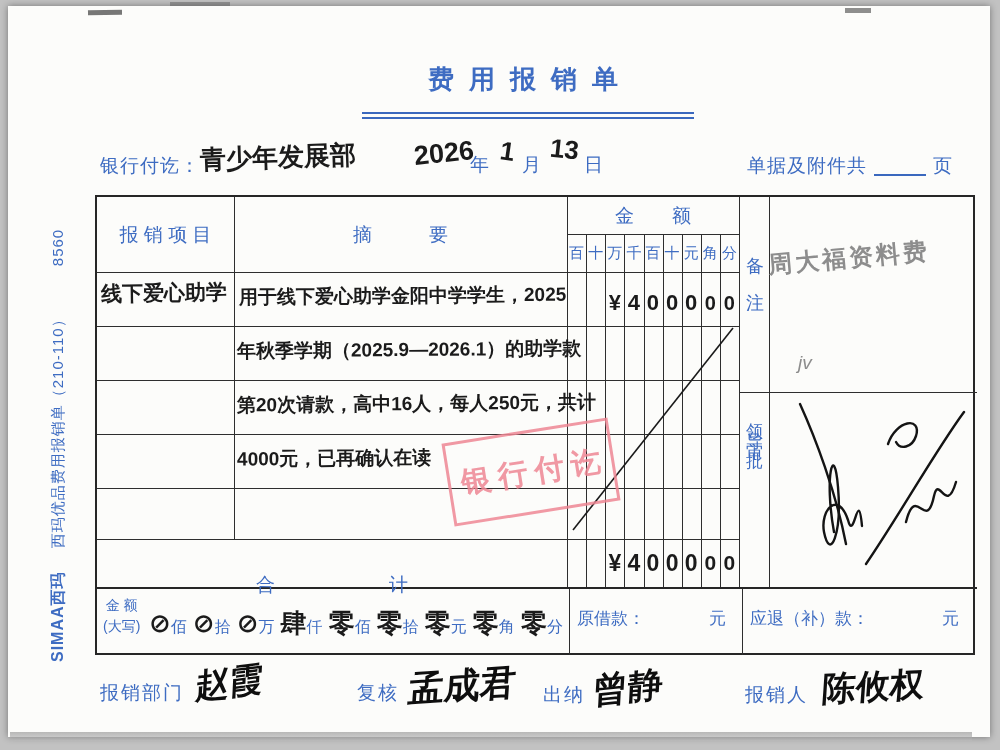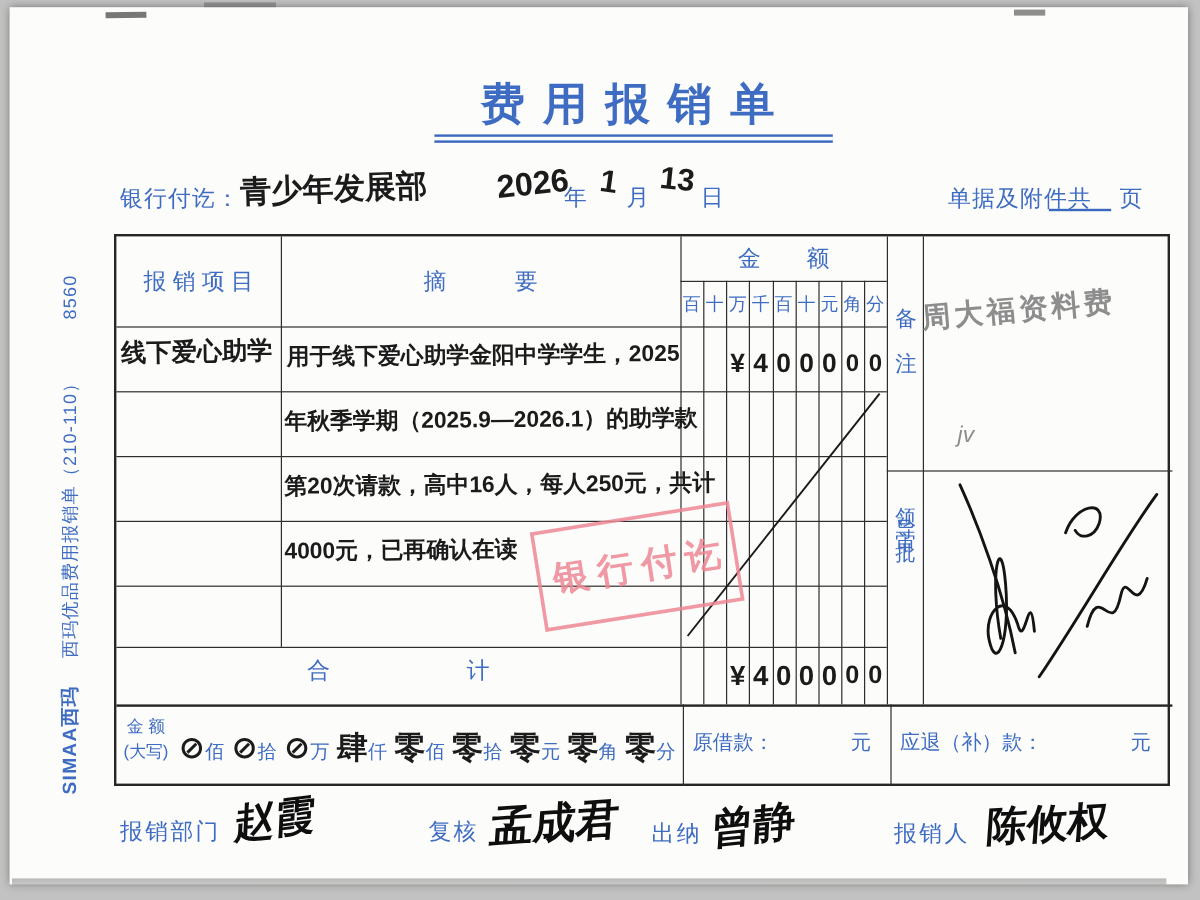--- a/index.html
+++ b/index.html
@@ -32,34 +32,34 @@
   <div class="abs" style="left:170px;top:2px;width:60px;height:4px;background:#555;opacity:.45"></div>
   <div class="abs" style="left:845px;top:8px;width:26px;height:5px;background:#333;opacity:.55"></div>
   <div class="abs" style="left:10px;top:732px;width:962px;height:9px;background:linear-gradient(#8a8a8a,#bdbdbd);opacity:.6"></div>
 
   <div class="abs blue" style="left:48px;top:662px;width:535px;transform:rotate(-90deg);transform-origin:0 0;font-size:15px;letter-spacing:1px;white-space:nowrap">
     <span style="font-weight:700;font-size:16px">SIMAA西玛</span>
     <span style="margin-left:18px">西玛优品费用报销单（210-110）</span>
     <span style="margin-left:40px">8560</span>
   </div>
 
-  <div class="abs blue" style="left:358px;top:62px;width:345px;text-align:center;font-size:37px;font-weight:700;letter-spacing:15px">费用报销单</div>
+  <div class="abs blue" style="left:358px;top:62px;width:345px;text-align:center;font-size:26px;font-weight:700;letter-spacing:15px">费用报销单</div>
   <div class="abs" style="left:362px;top:112px;width:332px;height:7px;border-top:2px solid #3a68be;border-bottom:2px solid #3a68be"></div>
 
   <div class="abs blue" style="left:100px;top:153px;font-size:19px;letter-spacing:1px">银行付讫：</div>
   <div class="abs hand" style="left:200px;top:140px;font-size:26px;transform:rotate(-2deg);font-weight:600">青少年发展部</div>
 
   <div class="abs hand" style="left:414px;top:138px;font-size:27px;transform:rotate(-6deg);font-weight:600">2026</div>
   <div class="abs blue" style="left:470px;top:152px;font-size:19px">年</div>
   <div class="abs hand" style="left:500px;top:136px;font-size:26px;transform:rotate(8deg);font-weight:600">1</div>
   <div class="abs blue" style="left:522px;top:152px;font-size:19px">月</div>
   <div class="abs hand" style="left:550px;top:134px;font-size:26px;transform:rotate(6deg);font-weight:600">13</div>
   <div class="abs blue" style="left:584px;top:152px;font-size:19px">日</div>
 
-  <div class="abs blue" style="left:790px;top:153px;font-size:19px;letter-spacing:1px">单据及附件共</div>
+  <div class="abs blue" style="left:747px;top:153px;font-size:19px;letter-spacing:1px">单据及附件共</div>
   <div class="abs" style="left:874px;top:174px;width:52px;border-bottom:2px solid #3a68be"></div>
   <div class="abs blue" style="left:933px;top:153px;font-size:19px">页</div>
 
   <div id="ftable">
 
     <div class="vl" style="left:137px;top:0;height:342px"></div>
     <div class="vl" style="left:470px;top:0;height:390px"></div>
     <div class="vl" style="left:642px;top:0;height:390px"></div>
     <div class="vl" style="left:672px;top:0;height:390px"></div>
     <div class="vl" style="left:489px;top:37px;height:353px"></div>
@@ -115,21 +115,21 @@
       <span style="font-size:22px">0</span>
       <span style="font-size:22px">0</span>
       <span style="font-size:20px">0</span>
       <span style="font-size:20px">0</span>
     </div>
 
     <svg width="172" height="267" viewBox="0 0 172 267" style="left:470px;top:75px">
       <line x1="6" y1="258" x2="166" y2="56" stroke="#1a1a1a" stroke-width="1.6"></line>
     </svg>
 
-    <div class="abs blue ctr" style="left:0;top:330px;width:470px;height:64px;font-size:19px">合　　　　　　计</div>
+    <div class="abs blue ctr" style="left:0;top:356px;width:470px;height:64px;font-size:19px">合　　　　　　计</div>
     <div class="cells hand" style="left:470px;top:346px;width:172px;height:40px;align-items:center;font-weight:600">
       <span style="font-size:23px"></span>
       <span style="font-size:23px"></span>
       <span style="font-size:23px">¥</span>
       <span style="font-size:23px">4</span>
       <span style="font-size:23px">0</span>
       <span style="font-size:23px">0</span>
       <span style="font-size:23px">0</span>
       <span style="font-size:21px">0</span>
       <span style="font-size:21px">0</span>

